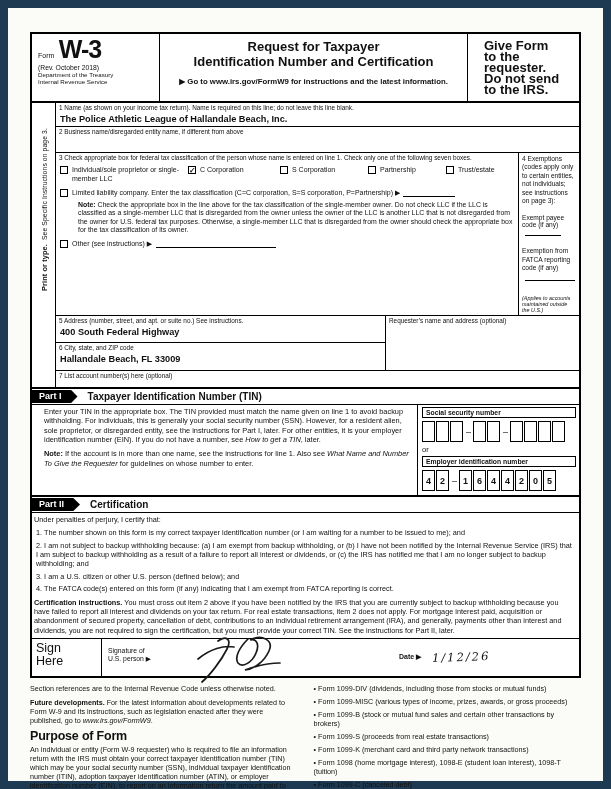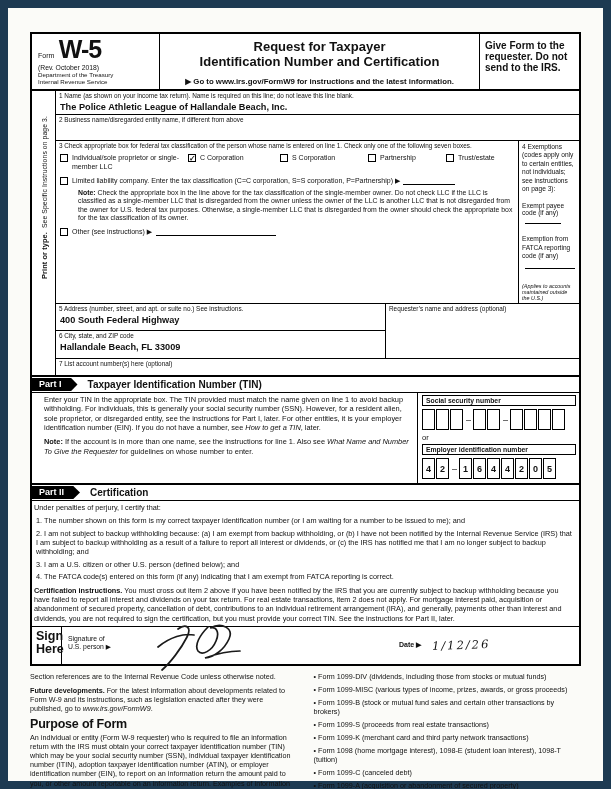--- a/index.html
+++ b/index.html
@@ -21,21 +21,21 @@
   
   .hdr { display:flex; border-bottom:2px solid #000; }
   .hdr-left { width:128px; border-right:1px solid #000; padding:4px 4px 2px 6px; }
   .hdr-left .formword { font-size:7px; }
   .hdr-left .w9 { font-size:25px; font-weight:bold; letter-spacing:-1px; line-height:22px; }
   .hdr-left .rev { font-size:6.8px; margin-top:2px; }
   .hdr-left .dept { font-size:6.2px; }
   .hdr-mid { flex:1; text-align:center; padding:5px 8px 3px; }
   .hdr-mid .title { font-size:13px; font-weight:bold; line-height:15px; }
   .hdr-mid .goto { font-size:7.8px; font-weight:bold; margin-top:8px; }
-  .hdr-right { width:100px; border-left:1px solid #000; padding:6px 5px; font-size:10px; font-weight:bold; line-height:11px; }
+  .hdr-right { width:112px; border-left:1px solid #000; padding:6px 16px; font-size:13px; font-weight:bold; line-height:11px; }
 
   
   .mainrows { display:flex; }
   .gutter { width:24px; border-right:1px solid #000; position:relative; overflow:visible; }
   .gutter .rot {
     position:absolute; left:-94px; top:102px; width:212px; text-align:center;
     transform:rotate(-90deg); font-size:6.8px; white-space:nowrap; letter-spacing:0.1px;
   }
   .gutter .rot b { font-size:7.4px; }
   .fieldcol { flex:1; min-width:0; }
@@ -96,21 +96,21 @@
   .dash { width:9px; text-align:center; font-size:9px; }
   .orword { font-size:7.6px; font-weight:normal; margin:3px 0 2px; }
 
   
   .p2body { padding:2px 4px 3px 2px; font-size:7.3px; line-height:9.1px; }
   .p2body .intro { margin-bottom:4px; }
   .certitem { margin-bottom:3.5px; padding-left:2px; }
   .certinstr { margin-top:5px; }
 
   .signrow { display:flex; border-top:1px solid #000; min-height:38px; }
-  .signhere { width:30px; border-right:1px solid #000; font-size:12.5px; font-weight:bold; line-height:13.5px; padding:3px 0 0 4px; }
+  .signhere { width:70px; border-right:1px solid #000; font-size:12.5px; font-weight:normal; line-height:13.5px; padding:3px 0 0 4px; }
   .siglabel { width:62px; font-size:6.8px; line-height:8.6px; padding:8px 0 0 6px; }
   .sigarea { flex:1; position:relative; }
   .sigsvg { position:absolute; left:18px; top:-6px; }
   .datewrap { width:180px; display:flex; align-items:center; }
   .datelabel { font-size:7px; font-weight:bold; margin-right:10px; }
   .dateval { font-family:"DejaVu Serif", serif; font-style:italic; font-size:11.5px; transform:rotate(-2deg); letter-spacing:2px; }
 
   
   .gi { display:flex; gap:16px; margin-top:6px; }
   .gicol { flex:1; min-width:0; font-size:7.2px; line-height:9.1px; }
@@ -123,21 +123,21 @@
 <body>
 
 <div class="page">
   <div class="form">
 
     <div class="boxed">
 
       <div class="hdr">
         <div class="hdr-left">
           <div><span class="formword">Form</span>
-            <span class="w9">W-5</span></div>
+            <span class="w9">W-3</span></div>
           <div class="rev">(Rev. October 2018)</div>
           <div class="dept">Department of the Treasury</div>
           <div class="dept">Internal Revenue Service</div>
         </div>
         <div class="hdr-mid">
           <div class="title">Request for Taxpayer</div>
           <div class="title">Identification Number and Certification</div>
           <div class="goto">▶ Go to www.irs.gov/FormW9 for instructions and the latest information.</div>
         </div>
         <div class="hdr-right">Give Form to the requester. Do not send to the IRS.</div>

